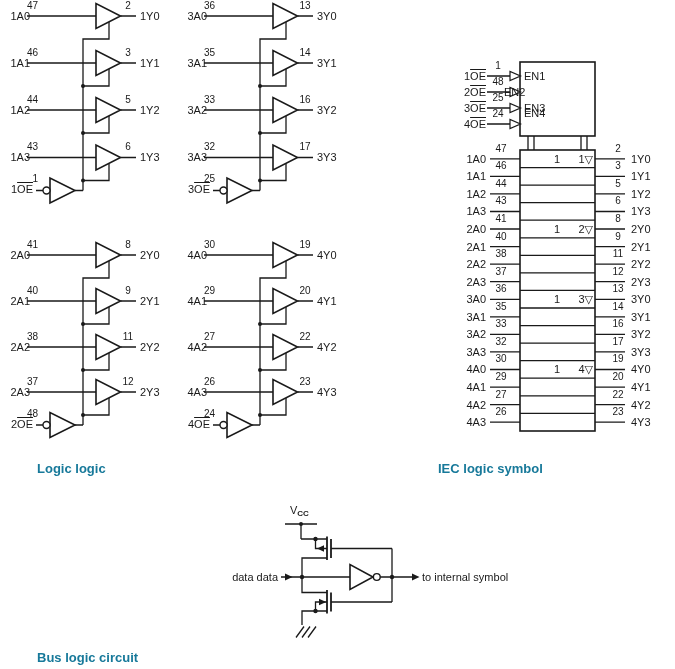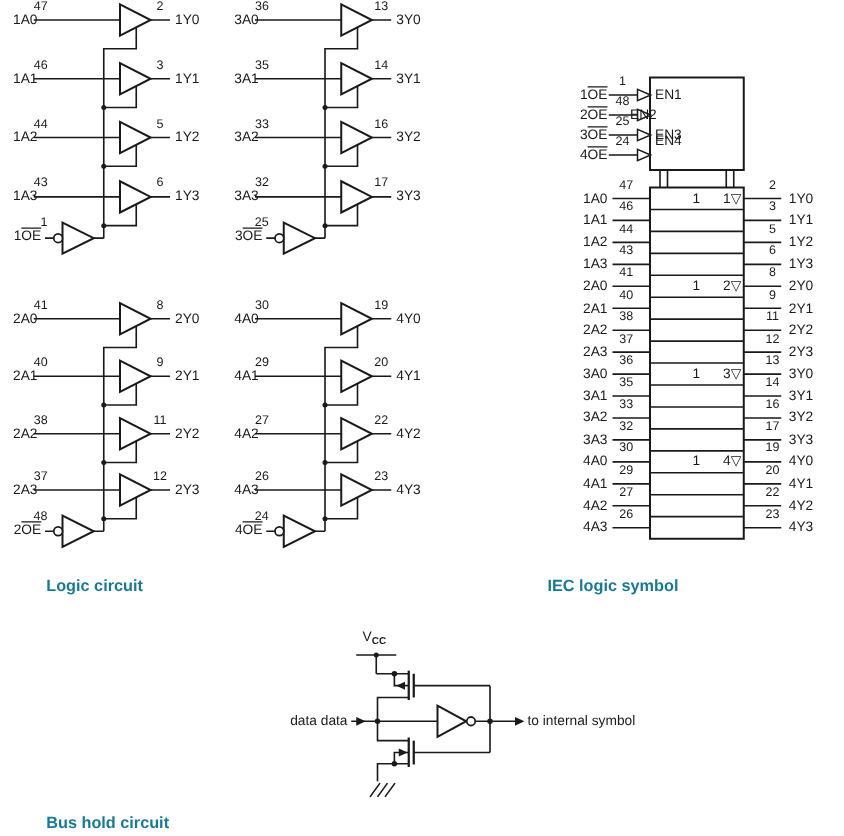--- a/index.html
+++ b/index.html
@@ -324,17 +324,17 @@
   <span class="t pin" style="left:606px;top:406px;width:24px;text-align:center">23</span>
   <span class="t lbl" style="left:631px;top:415px">4Y3</span>
 </div>
 
 <div>
   <span class="t vcc" style="left:290px;top:504px"><span>V</span><span class="sub">CC</span></span>
   <span class="t lbl" style="left:206px;top:570px;width:72px;text-align:right">data data</span>
   <span class="t lbl" style="left:422px;top:570px">to internal symbol</span>
 </div>
 
-<span class="cap" style="left:37px;top:461px">Logic circuit</span>
+<span class="cap" style="left:37px;top:461px">Logic logic</span>
 <span class="cap" style="left:438px;top:461px">IEC logic symbol</span>
-<span class="cap" style="left:37px;top:650px">Bus hold circuit</span>
+<span class="cap" style="left:37px;top:650px">Bus logic circuit</span>
 
 </div>
 
 </body></html>

